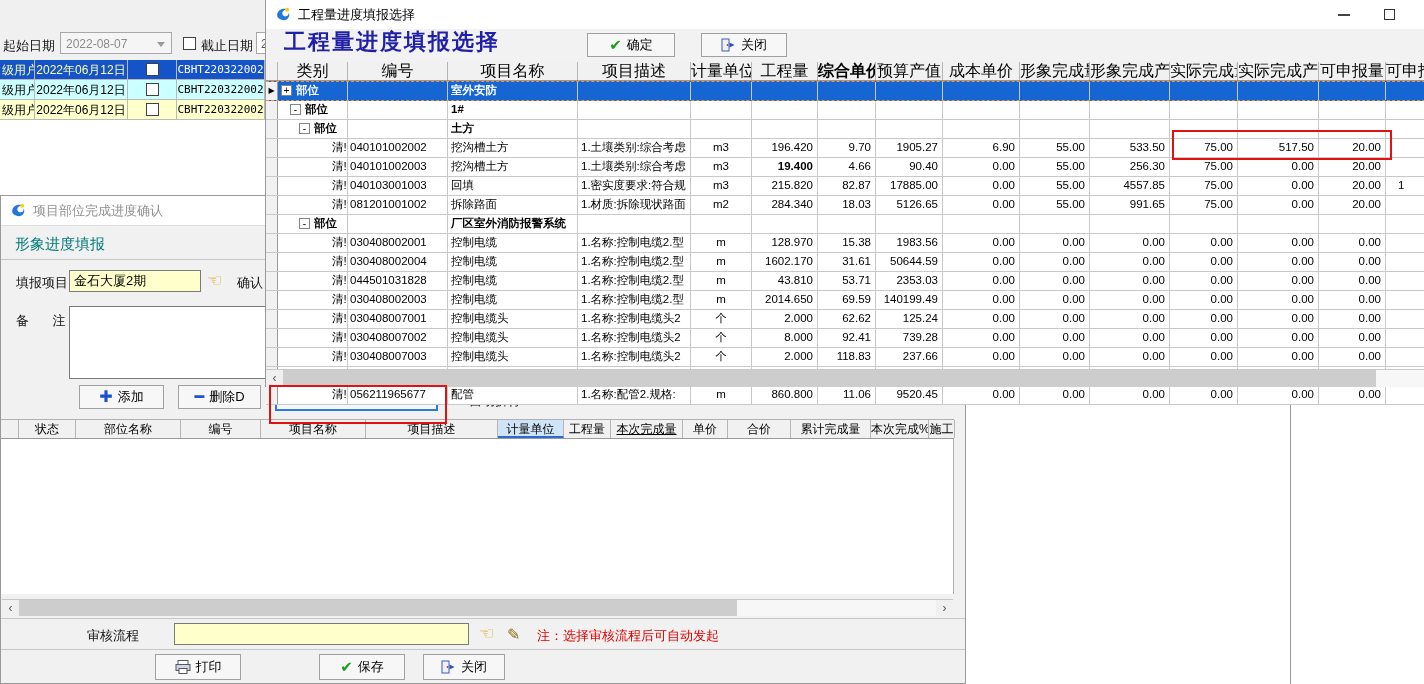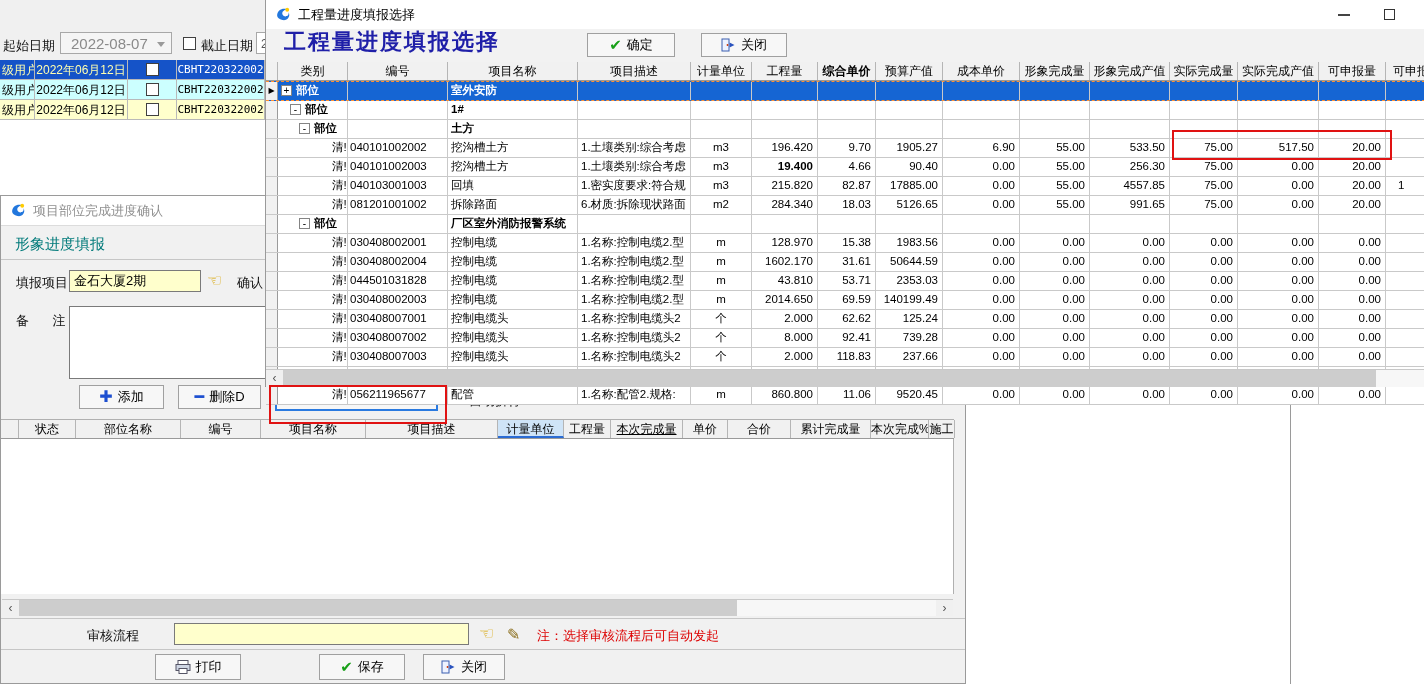--- a/index.html
+++ b/index.html
@@ -3,21 +3,21 @@
 <meta charset="utf-8">
 <style>
   html,body{margin:0;padding:0;}
   #root{position:relative;width:1424px;height:684px;overflow:hidden;background:#ffffff;
         font-family:"Liberation Sans","DejaVu Sans",sans-serif;font-size:12px;color:#000;}
   .abs{position:absolute;}
   
   .bg-top{left:0;top:0;width:266px;height:60px;background:#f0f0f0;}
   .bg-label{top:37px;font-size:13px;color:#111;white-space:nowrap;}
   .combo{left:60px;top:32px;width:112px;height:22px;background:#f5f5f5;border:1px solid #a8a8a8;
-         color:#8a8a8a;font-size:15px;line-height:22px;padding-left:10px;box-sizing:border-box;}
+         color:#8a8a8a;font-size:12px;line-height:22px;padding-left:5px;box-sizing:border-box;}
   .combo-arrow{position:absolute;right:6px;top:9px;width:0;height:0;border-left:4px solid transparent;
          border-right:4px solid transparent;border-top:5px solid #9a9a9a;}
   .cb{width:13px;height:13px;background:#fff;border:1px solid #404040;box-sizing:border-box;}
   .txtinput{height:22px;background:#fff;border:1px solid #a8a8a8;color:#555;font-size:12px;
          line-height:22px;padding-left:4px;box-sizing:border-box;}
   .bg-grid{left:0;top:60px;width:266px;}
   .gh-row{display:flex;background:#f1f1f1;border-top:1px solid #b5b5b5;border-bottom:1px solid #9a9a9a;}
   .gh-cell{height:17px;line-height:17px;text-align:center;font-size:12px;border-right:1px solid #b5b5b5;
          overflow:hidden;white-space:nowrap;position:relative;box-sizing:border-box;}
   .bgrow{display:flex;height:19px;border-bottom:1px solid #b9b9b9;}
@@ -36,21 +36,21 @@
   .winbtn{position:absolute;top:0;width:40px;height:28px;text-align:center;line-height:28px;color:#333;}
   
   #main-dialog{left:265px;top:0;width:1159px;height:387px;z-index:20;background:#f2f2f2;
          border-left:1px solid #9a9a9a;border-bottom:1px solid #888;box-sizing:border-box;}
   .big-title{left:18px;top:27px;font-size:22px;font-weight:bold;color:#1f1fa8;letter-spacing:2px;white-space:nowrap;}
   .push-btn{position:absolute;height:24px;background:#f7f7f7;border:1px solid #a0a0a0;display:flex;
          align-items:center;justify-content:center;font-size:13px;gap:5px;box-sizing:border-box;}
   .check-glyph{color:#18a018;font-weight:bold;font-size:15px;font-family:"DejaVu Sans",sans-serif;}
   .mgrid{left:0;top:62px;width:1159px;overflow:hidden;background:#fff;}
   .mh-row{display:flex;background:#f1f1f1;border-bottom:1px solid #9a9a9a;}
-  .mh-cell{height:18px;line-height:18px;text-align:center;font-size:12px;border-right:1px solid #b5b5b5;
+  .mh-cell{height:18px;line-height:18px;text-align:center;font-size:16px;border-right:1px solid #b5b5b5;
          overflow:hidden;white-space:nowrap;box-sizing:border-box;flex:0 0 auto;}
   .mrow{display:flex;height:18px;border-bottom:1px solid #c9c9c9;background:#fff;}
   .mcell{line-height:17px;border-right:1px solid #c9c9c9;overflow:hidden;white-space:nowrap;
          box-sizing:border-box;font-size:11.5px;flex:0 0 auto;}
   .num{text-align:right;padding-right:4px;}
   .mrow.sel{background:#1565d3;color:#fff;border-top:1px dashed #ff9030;border-bottom:1px dashed #ff9030;}
   .ind{background:#f1f1f1;border-right:1px solid #9a9a9a;text-align:center;font-size:8px;line-height:17px;color:#000;}
   .mrow.sel .ind{background:#f1f1f1;color:#000;}
   .expbox{display:inline-block;width:11px;height:11px;border:1px solid #848484;background:#fff;color:#000;
          font-size:10px;line-height:9px;text-align:center;vertical-align:middle;margin-right:4px;box-sizing:border-box;}
@@ -383,21 +383,21 @@
             <div class="mcell num" style="width: 68px;">75.00</div>
             <div class="mcell num" style="width: 81px;">0.00</div>
             <div class="mcell num" style="width: 67px;">20.00</div>
             <div class="mcell" style="width: 75px; padding-left: 12px;">1</div>
           </div>
           <div class="mrow">
             <div class="mcell ind" style="width: 12px;"></div>
             <div class="mcell" style="width: 70px; padding-left: 54px;">清!</div>
             <div class="mcell" style="width: 100px; padding-left: 2px;">081201001002</div>
             <div class="mcell" style="width: 130px; padding-left: 3px;">拆除路面</div>
-            <div class="mcell" style="width: 113px; padding-left: 3px;">6.材质:拆除现状路面</div>
+            <div class="mcell" style="width: 113px; padding-left: 3px;">1.材质:拆除现状路面</div>
             <div class="mcell" style="width: 61px; text-align: center;">m2</div>
             <div class="mcell num" style="width: 66px;">284.340</div>
             <div class="mcell num" style="width: 58px;">18.03</div>
             <div class="mcell num" style="width: 67px;">5126.65</div>
             <div class="mcell num" style="width: 77px;">0.00</div>
             <div class="mcell num" style="width: 70px;">55.00</div>
             <div class="mcell num" style="width: 80px;">991.65</div>
             <div class="mcell num" style="width: 68px;">75.00</div>
             <div class="mcell num" style="width: 81px;">0.00</div>
             <div class="mcell num" style="width: 67px;">20.00</div>

